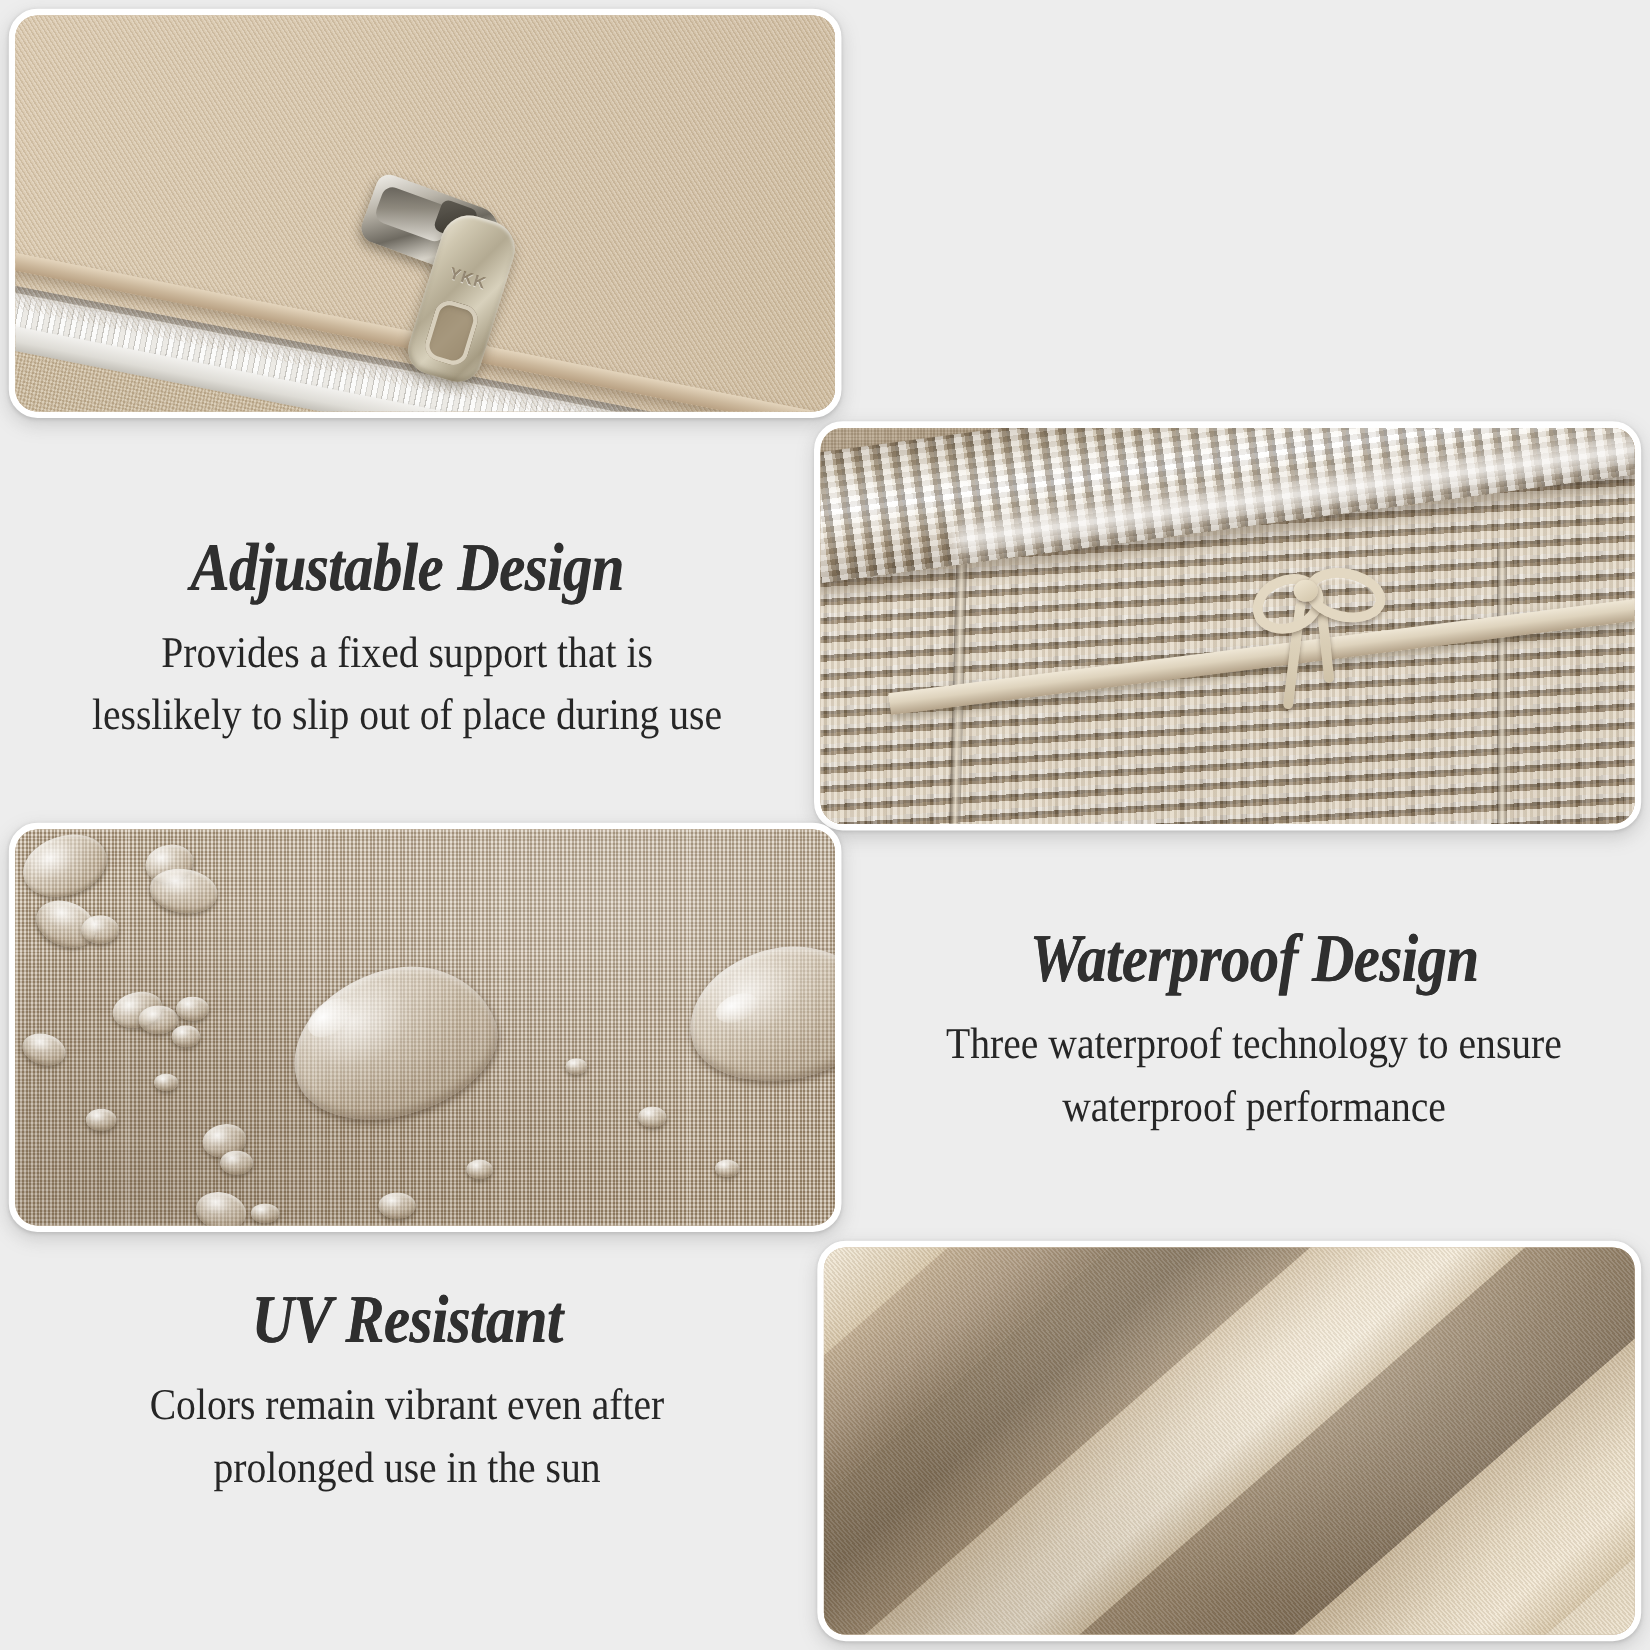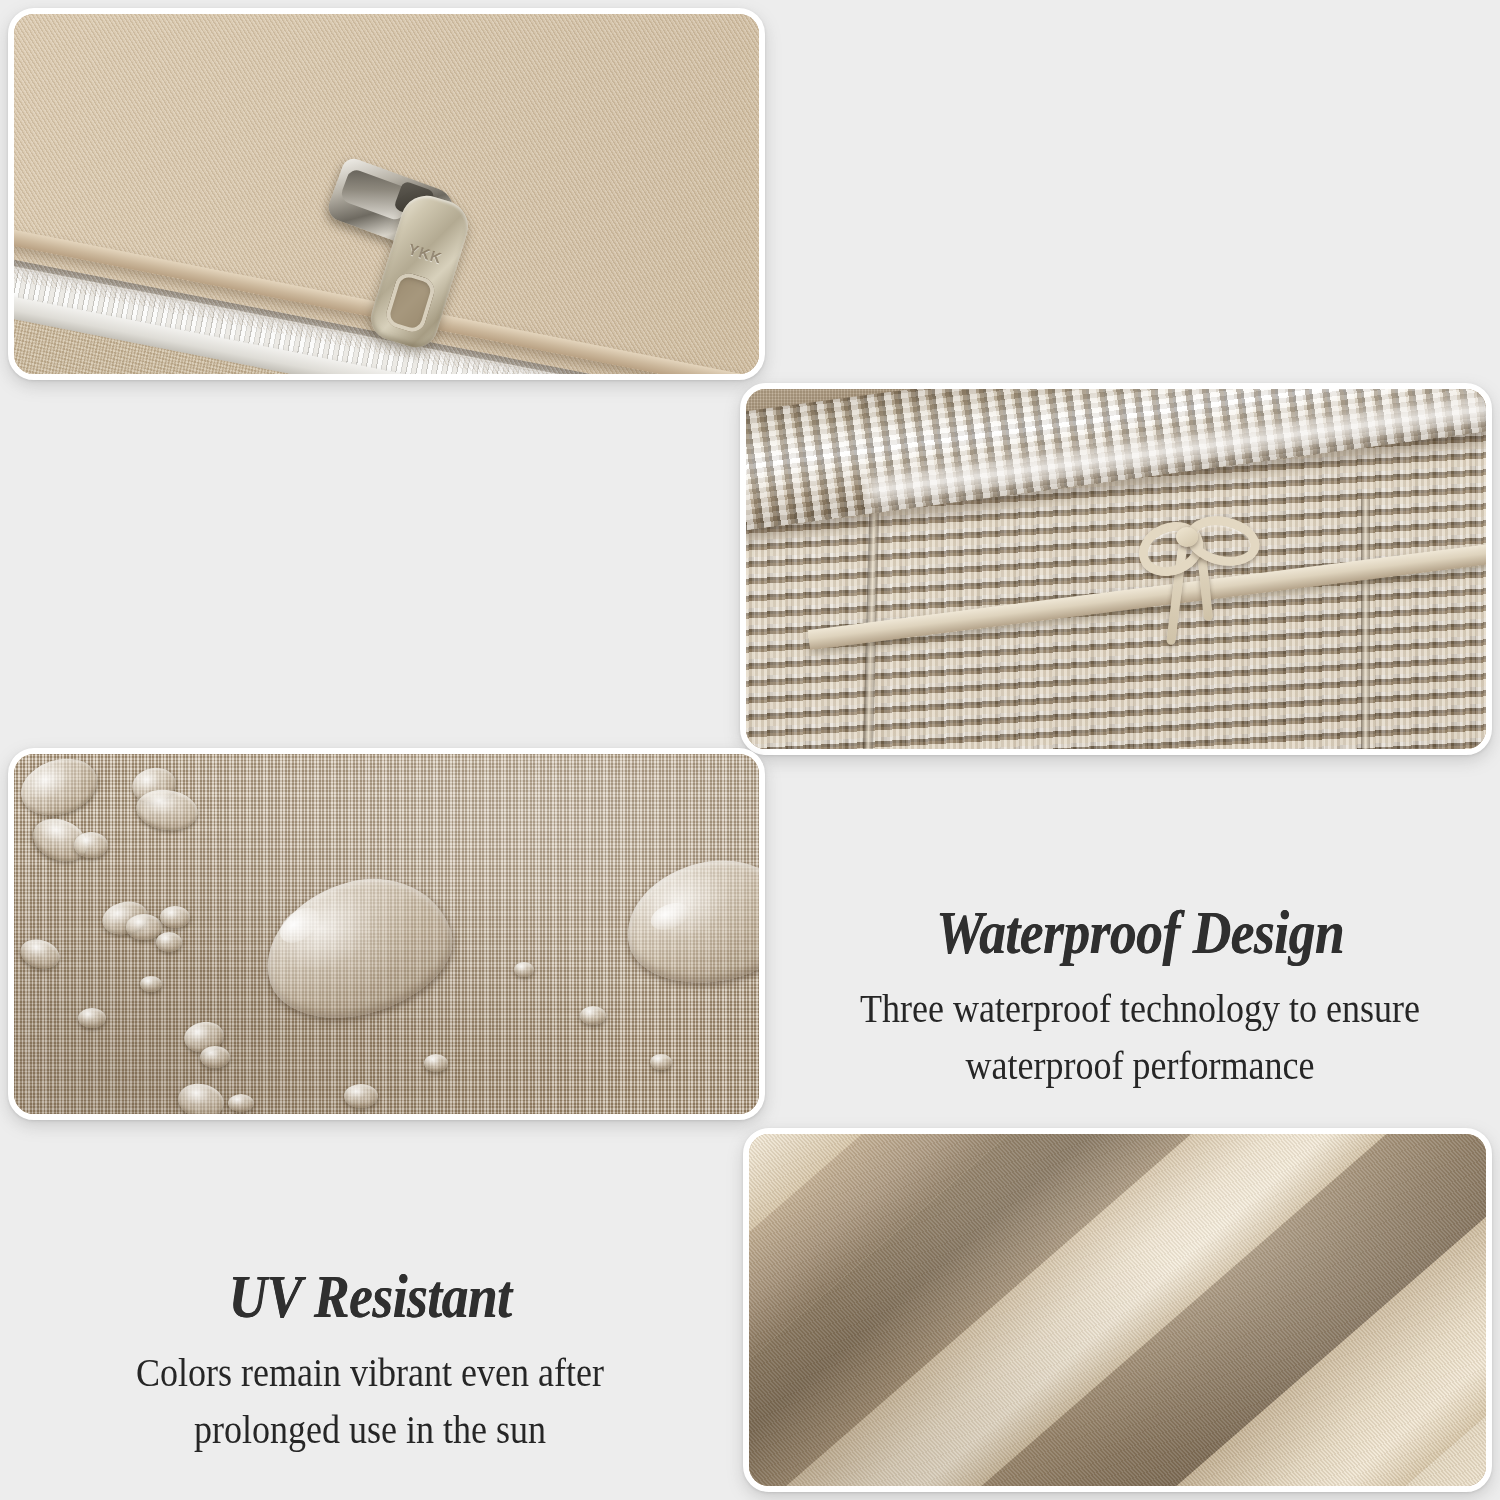--- a/index.html
+++ b/index.html
@@ -481,20 +481,27 @@
       </div>
       <div class="pull-tab">
         <div class="tab"></div>
         <div class="ykk">YKK</div>
         <div class="hole"></div>
       </div>
     </div>
   </div>
 
 
+  <div class="textblock" id="text-adjustable" style="left:20px; top:484px; width:700px;">
+    <div class="heading">Adjustable Design</div>
+    <div class="subtext">
+      <div>Provides a fixed support that is</div>
+      <div>lesslikely to slip out of place during use</div>
+    </div>
+  </div>
 
   <div class="panel" id="panel-wicker">
     <div class="ph">
       <div class="wk-cushion">
         <div class="tex"></div>
       </div>
       <div class="wk-body">
         <div class="weave-basket"></div>
         <div class="weave-fine"></div>
       </div>
@@ -541,29 +548,29 @@
       <div class="bead" style="left:164px;top:330px; width:46px; height:34px; transform:rotate(12deg);"></div>
       <div class="bead" style="left:214px;top:340px; width:26px; height:18px;"></div>
       <div class="bead" style="left:330px;top:330px; width:34px; height:24px;"></div>
       <div class="bead" style="left:410px;top:300px; width:24px; height:18px;"></div>
       <div class="bead" style="left:500px;top:208px; width:20px; height:15px;"></div>
       <div class="bead" style="left:566px;top:252px; width:26px; height:19px;"></div>
       <div class="bead" style="left:636px;top:300px; width:22px; height:16px;"></div>
     </div>
   </div>
 
-  <div class="textblock" id="text-waterproof" style="left:795px; top:900px; width:690px;text-align:center;">
+  <div class="textblock" id="text-waterproof" style="left:795px; top:840px; width:690px;text-align:center;">
     <div class="heading">Waterproof Design</div>
     <div class="subtext">
       <div>Three waterproof technology to ensure</div>
       <div>waterproof performance</div>
     </div>
   </div>
 
-  <div class="textblock" id="text-uv" style="left:20px; top:1264px; width:700px;">
+  <div class="textblock" id="text-uv" style="left:20px; top:1168px; width:700px;">
     <div class="heading">UV Resistant</div>
     <div class="subtext">
       <div>Colors remain vibrant even after</div>
       <div>prolonged use in the sun</div>
     </div>
   </div>
 
   <div class="panel" id="panel-folds">
     <div class="ph">
       <div class="fd-base"></div>

